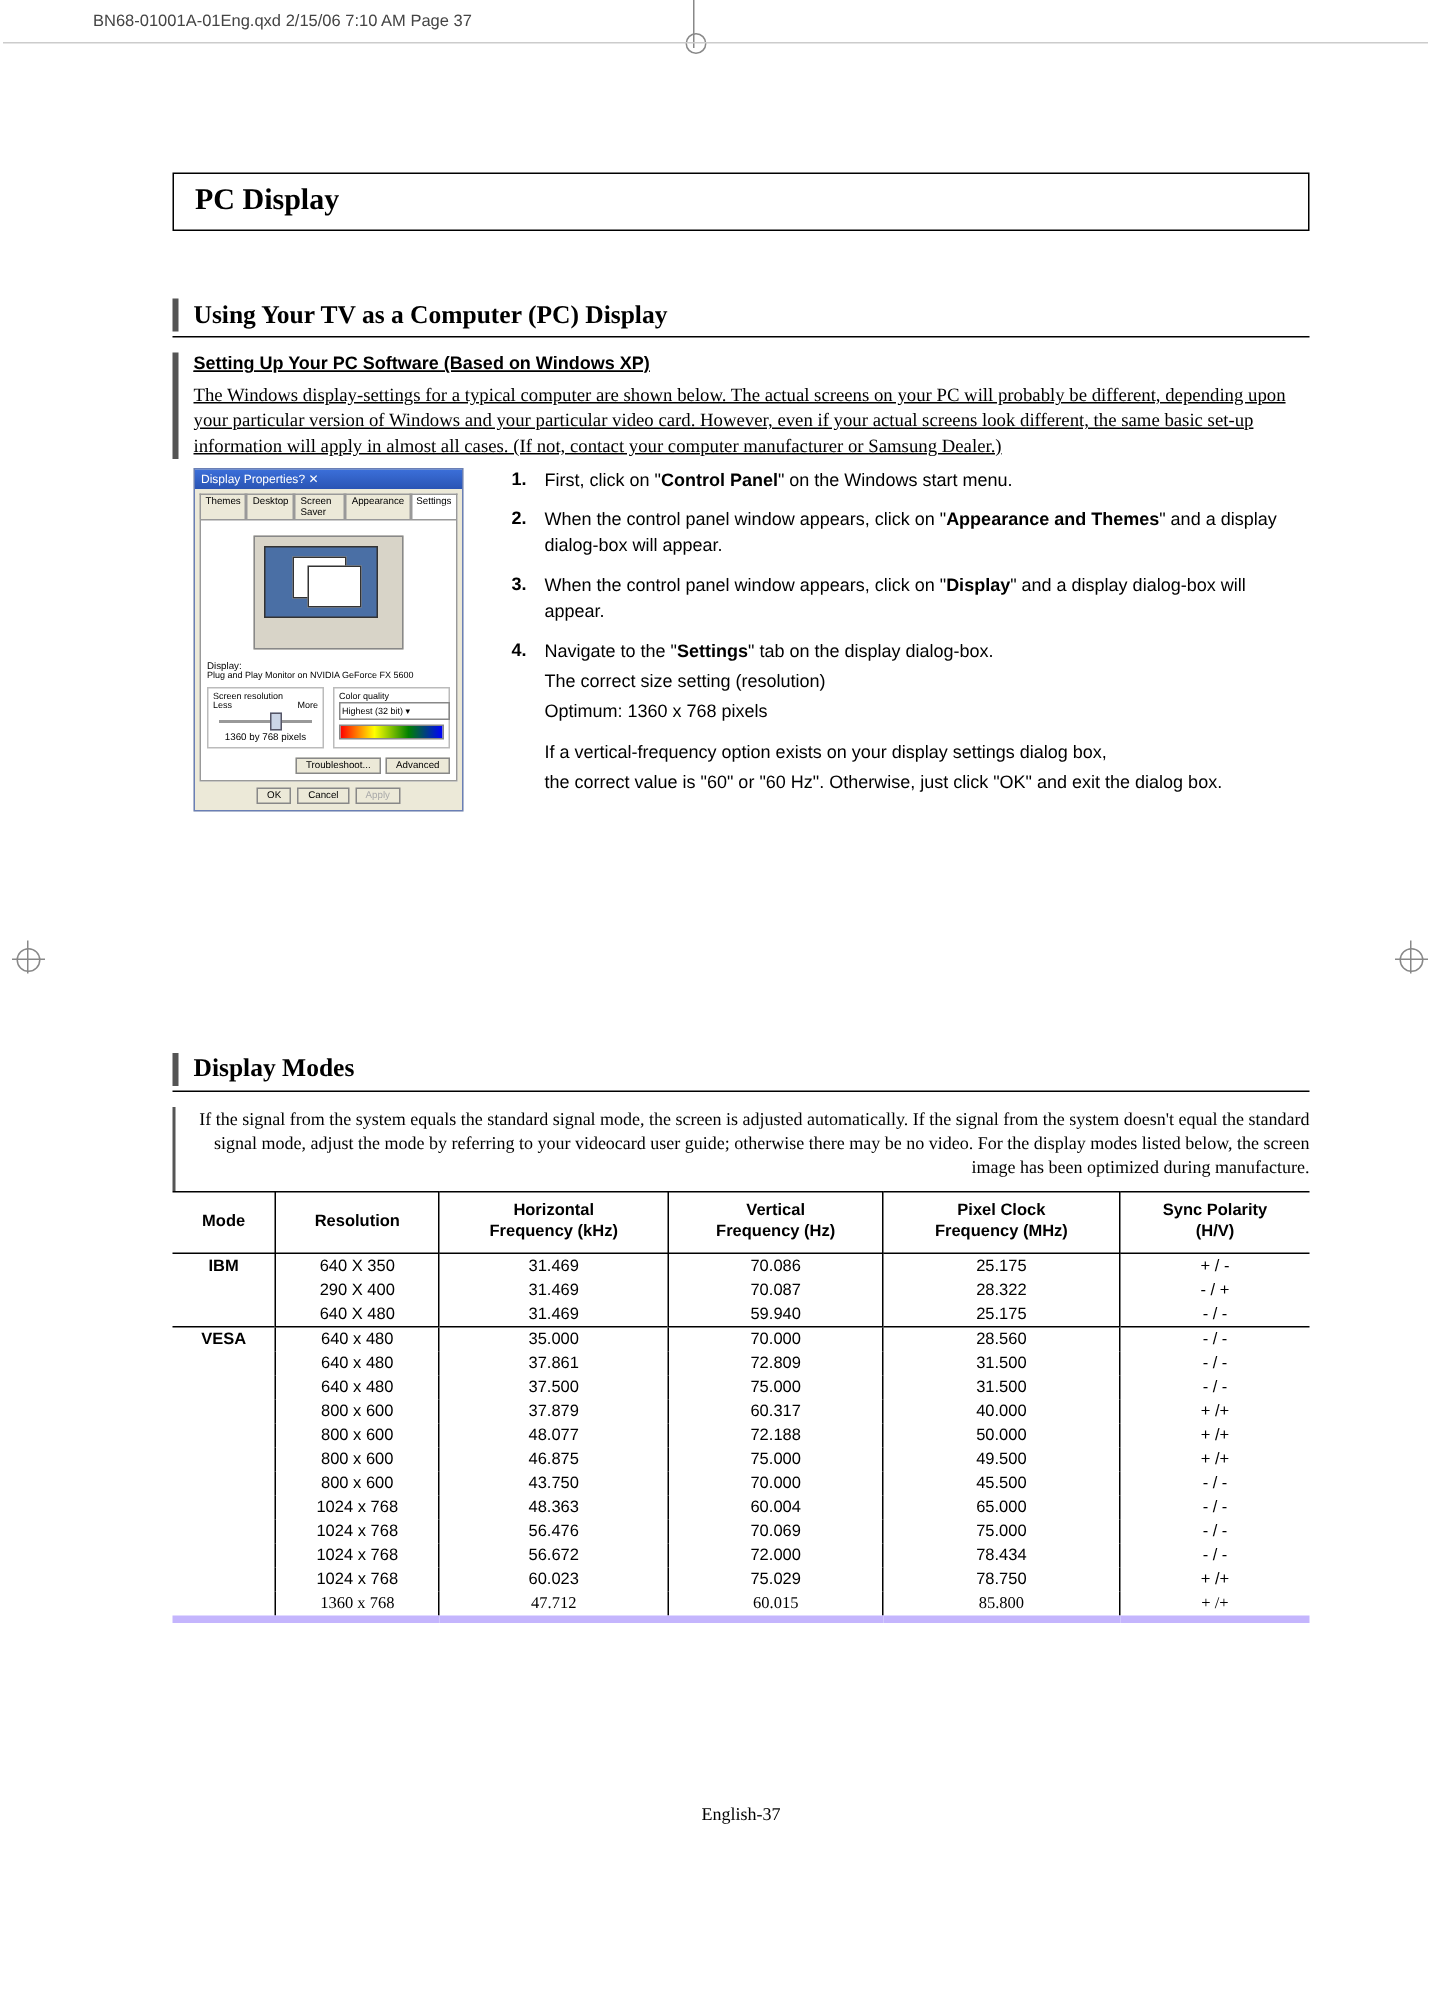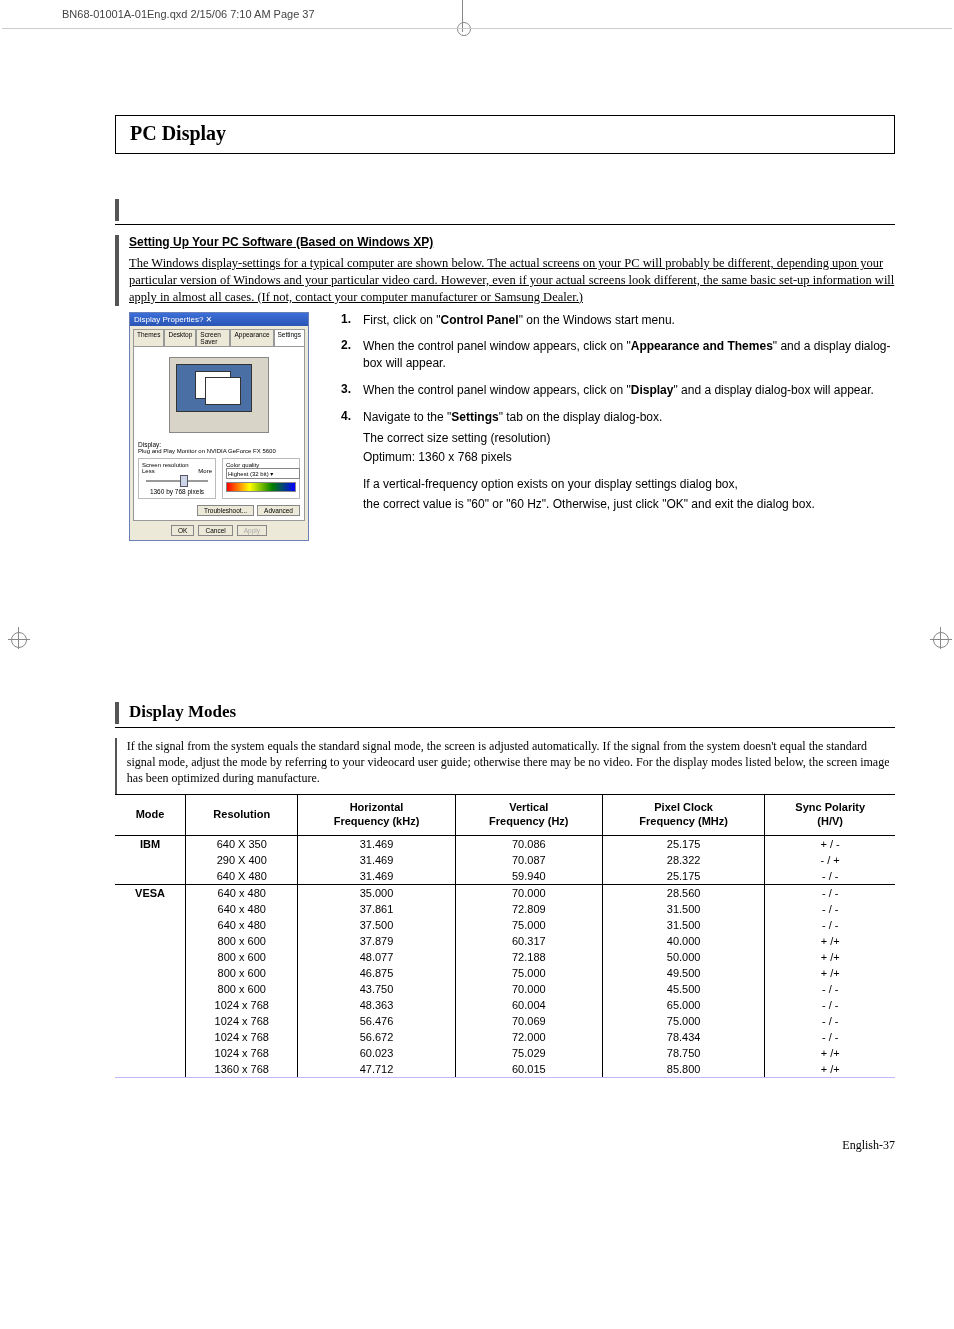--- a/index.html
+++ b/index.html
@@ -25,21 +25,21 @@
   .crop-circle-bot { position:absolute; top:1307px; left:457px; width:12px; height:12px; border:1px solid #888; border-radius:50%; }
   .crop-mark-horz-bot { position:absolute; top:1313px; left:2px; width:950px; height:1px; background:#ccc; }
   .crop-circle-left { position:absolute; top:632px; left:11px; width:14px; height:14px; border:1px solid #888; border-radius:50%; }
   .crop-line-left-h { position:absolute; top:639px; left:8px; width:22px; height:1px; background:#888; }
   .crop-line-left-v { position:absolute; top:627px; left:18px; width:1px; height:22px; background:#888; }
   .crop-circle-right { position:absolute; top:632px; left:933px; width:14px; height:14px; border:1px solid #888; border-radius:50%; }
   .crop-line-right-h { position:absolute; top:639px; left:930px; width:22px; height:1px; background:#888; }
   .crop-line-right-v { position:absolute; top:627px; left:940px; width:1px; height:22px; background:#888; }
 
   .page {
-    padding: 115px 59px 60px 115px;
+    padding: 115px 81px 60px 115px;
   }
   .section-title-box {
     border: 1px solid #000;
     padding: 6px 14px 8px 14px;
     margin-bottom: 44px;
   }
   .section-title {
     font-size: 20px;
     font-weight: bold;
   }
@@ -151,27 +151,27 @@
   table.modes th:first-child, table.modes td:first-child { border-left:none; }
   table.modes th:last-child, table.modes td:last-child { border-right:none; }
   table.modes thead th {
     border-top:1px solid #000;
     border-bottom:1px solid #000;
     font-weight:bold;
     padding:6px 4px;
     line-height:1.25;
   }
   .sec-top td { border-top:1px solid #000; }
-  table.modes tbody tr:last-child td { border-bottom:1px solid #c4b5fd; }
+  table.modes tbody tr:last-child td { border-bottom:5px solid #c4b5fd;font-family:Liberation Serif, serif; }
   .mode-label { font-weight:bold; }
 
   .page-num {
-    text-align:right;
+    text-align:center;
     font-size:12px;
-    margin-top:60px;
+    margin-top:120px;
   }
 </style>
 </head>
 <body>
 
 <div class="print-header">BN68-01001A-01Eng.qxd  2/15/06  7:10 AM  Page 37</div>
 <div class="crop-mark-vert-top"></div>
 <div class="crop-circle-top"></div>
 <div class="crop-mark-horz-top"></div>
 <div class="crop-circle-left"></div>
@@ -182,20 +182,21 @@
 <div class="crop-line-right-v"></div>
 
 <div class="page">
 
   <div class="section-title-box">
     <span class="section-title">PC Display</span>
   </div>
 
   <div class="subhead-row">
     <div class="sidebar"></div>
+    <div class="subhead-text">Using Your TV as a Computer (PC) Display</div>
   </div>
 
   <div style="display:flex;text-decoration:underline;">
     <div class="intro-bar" style="width:4px;background:#555;margin-right:10px;height:auto;"></div>
     <div style="flex:1;">
       <div class="underline-head" style="margin-left:0;">Setting Up Your PC Software (Based on Windows XP)</div>
       <div class="intro-text">The Windows display-settings for a typical computer are shown below. The actual screens on your PC will probably be different, depending upon your particular version of Windows and your particular video card. However, even if your actual screens look different, the same basic set-up information will apply in almost all cases. (If not, contact your computer manufacturer or Samsung Dealer.)</div>
     </div>
   </div>
 
@@ -276,21 +277,21 @@
       <div class="step-note">If a vertical-frequency option exists on your display settings dialog box,</div>
       <div class="step-note">the correct value is "60" or "60 Hz". Otherwise, just click "OK" and exit the dialog box.</div>
     </div>
   </div>
 
   <div class="display-modes-block">
     <div class="subhead-row">
       <div class="sidebar"></div>
       <div class="subhead-text">Display Modes</div>
     </div>
-    <div style="display:flex;">
+    <div style="display:flex;text-align:right;">
       <div style="width:4px;background:#555;margin-right:10px;"></div>
       <div class="dm-intro" style="margin-left:0;">If the signal from the system equals the standard signal mode, the screen is adjusted automatically.  If the signal from the system doesn't equal the standard signal mode, adjust the mode by referring to your videocard user guide; otherwise there may be no video. For the display modes listed below, the screen image has been optimized during manufacture.</div>
     </div>
 
     <table class="modes">
       <thead>
         <tr id="thead-row">
             <th>Mode</th>
             <th>Resolution</th>
             <th>Horizontal<br>Frequency (kHz)</th>

